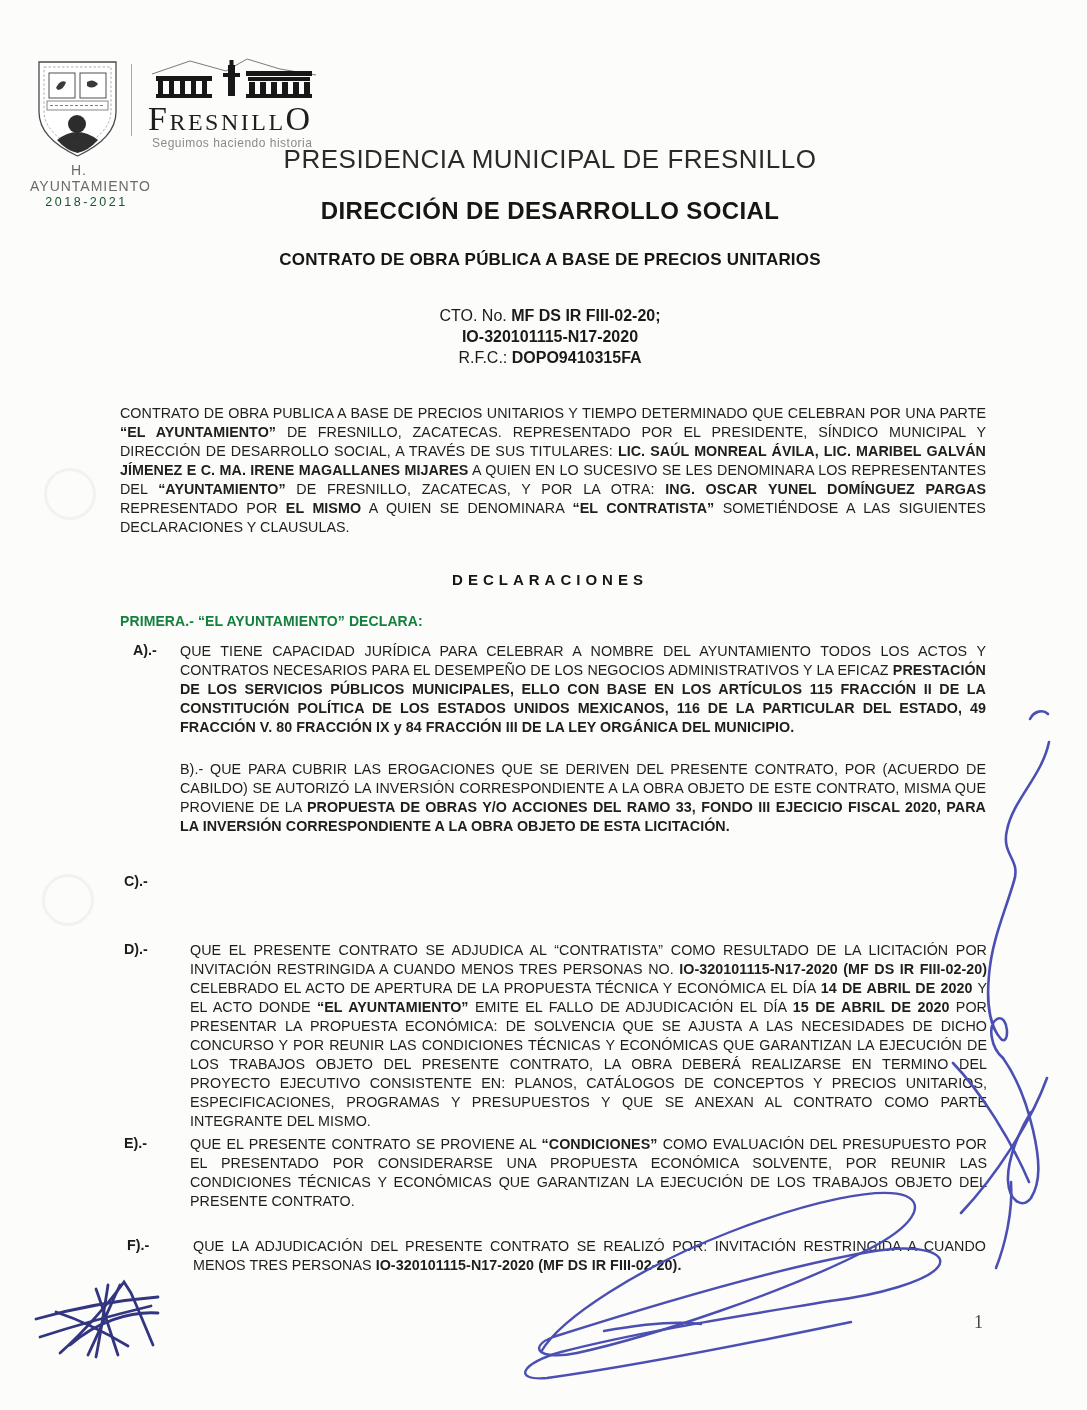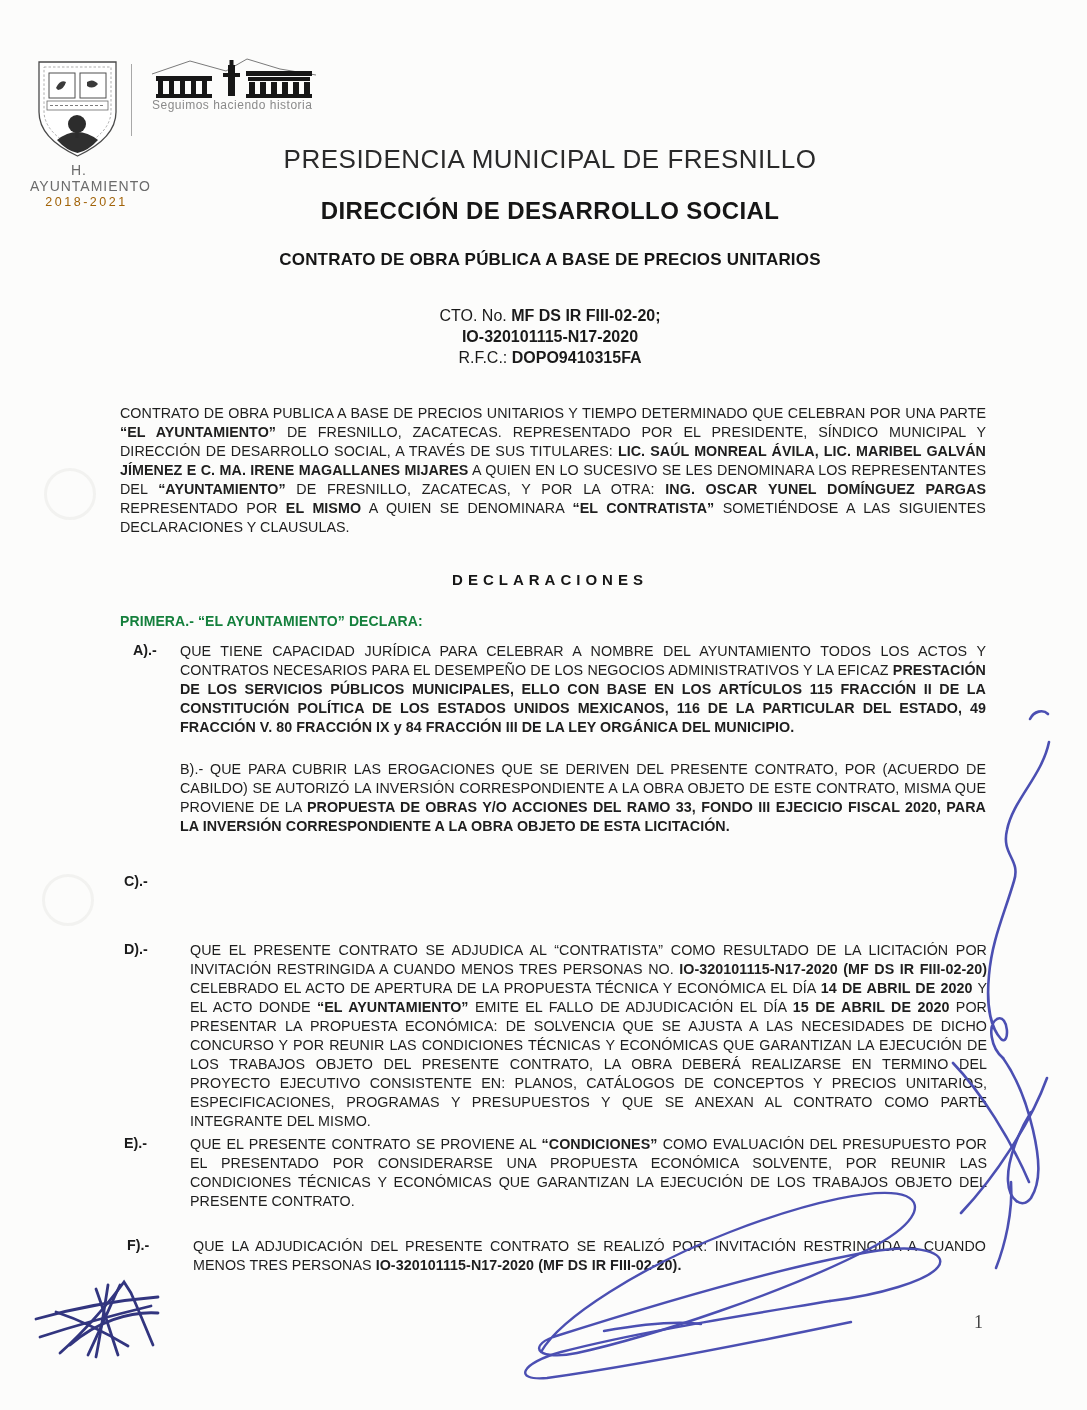--- a/index.html
+++ b/index.html
@@ -22,21 +22,21 @@
   }
   .para .b { font-weight:700; }
   .b { font-weight:700; }
   .item-label { position:absolute; font-size:14.3px; font-weight:700; color:#1b1b1b; }
   .decl-heading {
     font-size:15px; font-weight:700; letter-spacing:5px; color:#161616;
   }
   .primera-heading { font-size:14px; font-weight:700; color:#15803d; letter-spacing:0.1px; }
   .crest-caption { text-align:center; color:#6b6b6b; }
   .crest-caption .org { font-size:14px; letter-spacing:1px; display:block; }
-  .crest-caption .years { font-size:12.5px; letter-spacing:2.5px; color:#a16207; display:block; margin-top:1px;margin-left:15px; }
+  .crest-caption .years { font-size:12.5px; letter-spacing:2.5px; color:#14532d; display:block; margin-top:1px;margin-left:15px; }
   .wordmark { font-family:"Liberation Serif", serif; color:#1f1f1f; letter-spacing:2.5px; white-space:nowrap; }
   .wordmark .big { font-size:34px; }
   .wordmark .small { font-size:24px; }
   .tagline { font-size:12px; color:#8a8a8a; letter-spacing:0.5px; margin-top:-2px; margin-left:4px; }
   .divider { width:1px; background:#a8a8a8; }
   .page-number { font-family:"Liberation Serif", serif; font-size:18px; color:#454545; }
   .hole { border-radius:50%; border:3px solid rgba(120,115,95,0.07); }
   svg { display:block; }
   .sig-layer { pointer-events:none; }
 </style>
@@ -86,20 +86,21 @@
       <rect x="98" y="13" width="66" height="5" fill="#171717"></rect>
       <rect x="100" y="19" width="62" height="4" fill="#171717"></rect>
       <rect x="101" y="24" width="6" height="13" fill="#171717"></rect>
       <rect x="112" y="24" width="6" height="13" fill="#171717"></rect>
       <rect x="123" y="24" width="6" height="13" fill="#171717"></rect>
       <rect x="134" y="24" width="6" height="13" fill="#171717"></rect>
       <rect x="145" y="24" width="6" height="13" fill="#171717"></rect>
       <rect x="156" y="24" width="6" height="13" fill="#171717"></rect>
       <rect x="98" y="36" width="66" height="4" fill="#171717"></rect>
     </svg>
+    <div class="wordmark"><span class="big">F</span><span class="small">RESNILL</span><span class="big">O</span></div>
     <div class="tagline">Seguimos haciendo historia</div>
   </div>
 
   <div class="abs center-wrap title-main" style="top:144px;">PRESIDENCIA MUNICIPAL DE FRESNILLO</div>
   <div class="abs center-wrap title-sub" style="top:197px;">DIRECCIÓN DE DESARROLLO SOCIAL</div>
   <div class="abs center-wrap title-contract" style="top:250px;">CONTRATO DE OBRA PÚBLICA A BASE DE PRECIOS UNITARIOS</div>
 
   <div class="abs center-wrap" style="top:305px;">
     <div class="ref-line"><span>CTO. No. </span><span class="b">MF DS IR FIII-02-20;</span></div>
     <div class="ref-line"><span class="b">IO-320101115-N17-2020</span></div>

